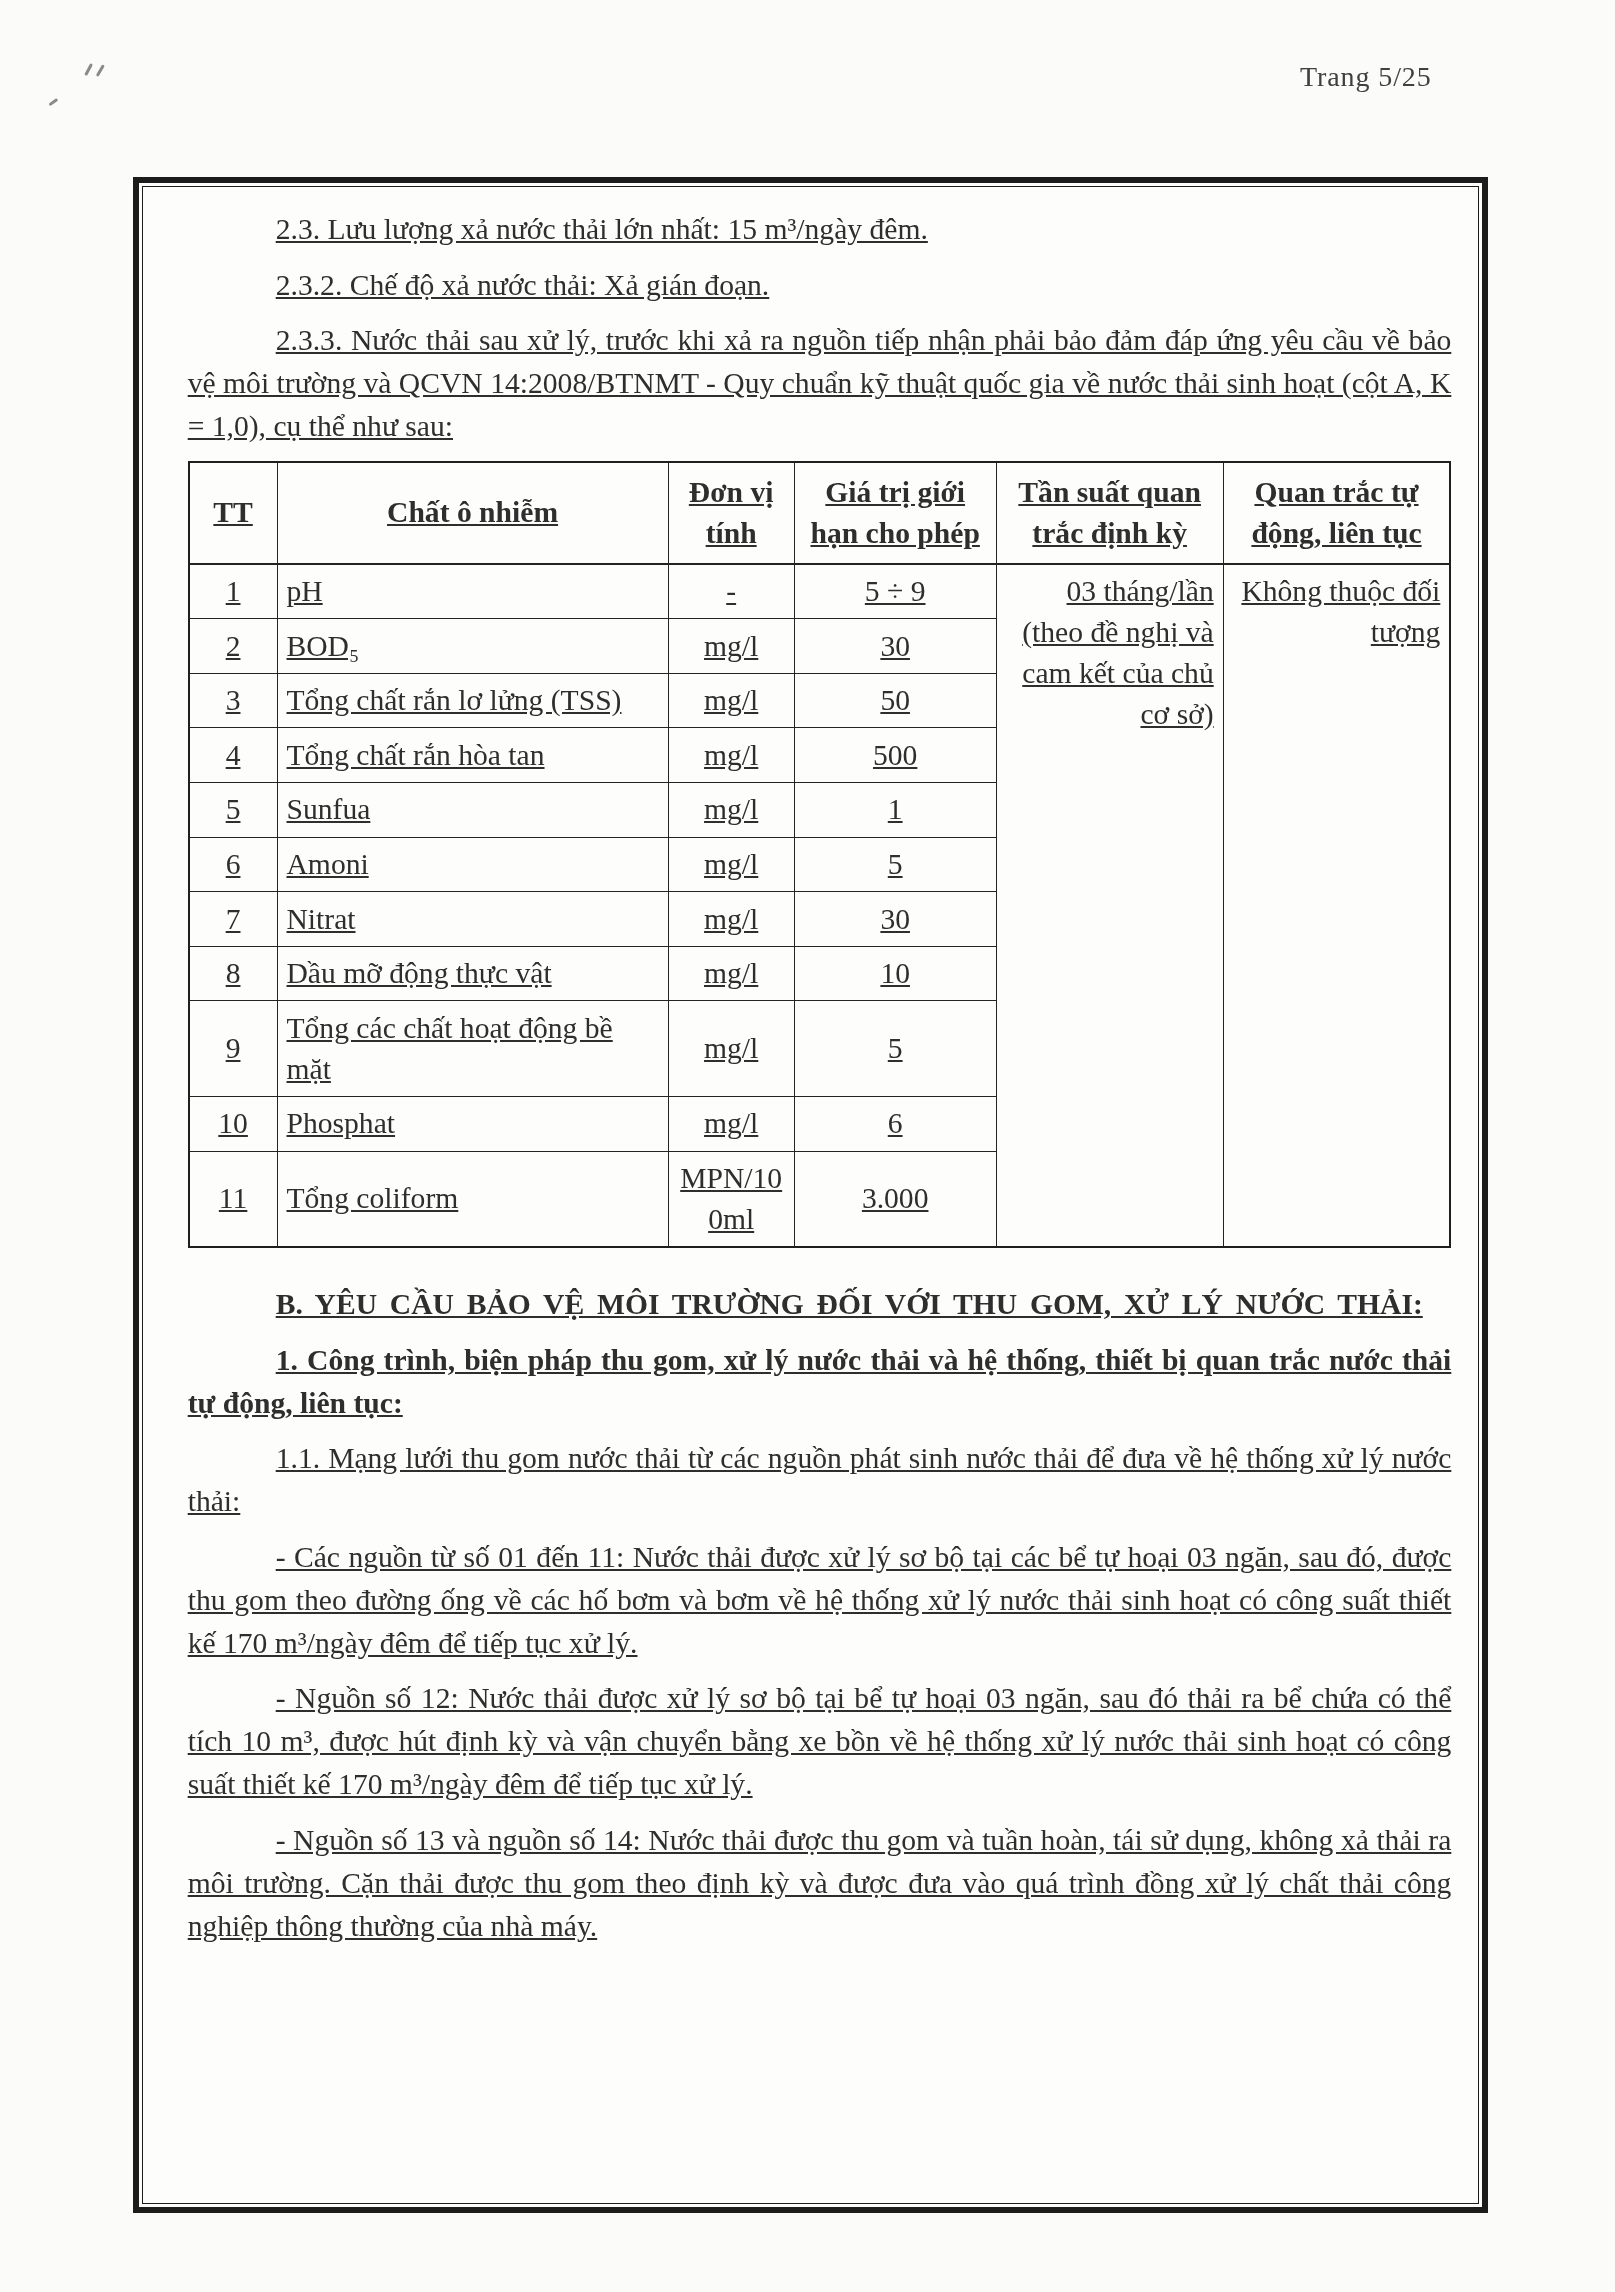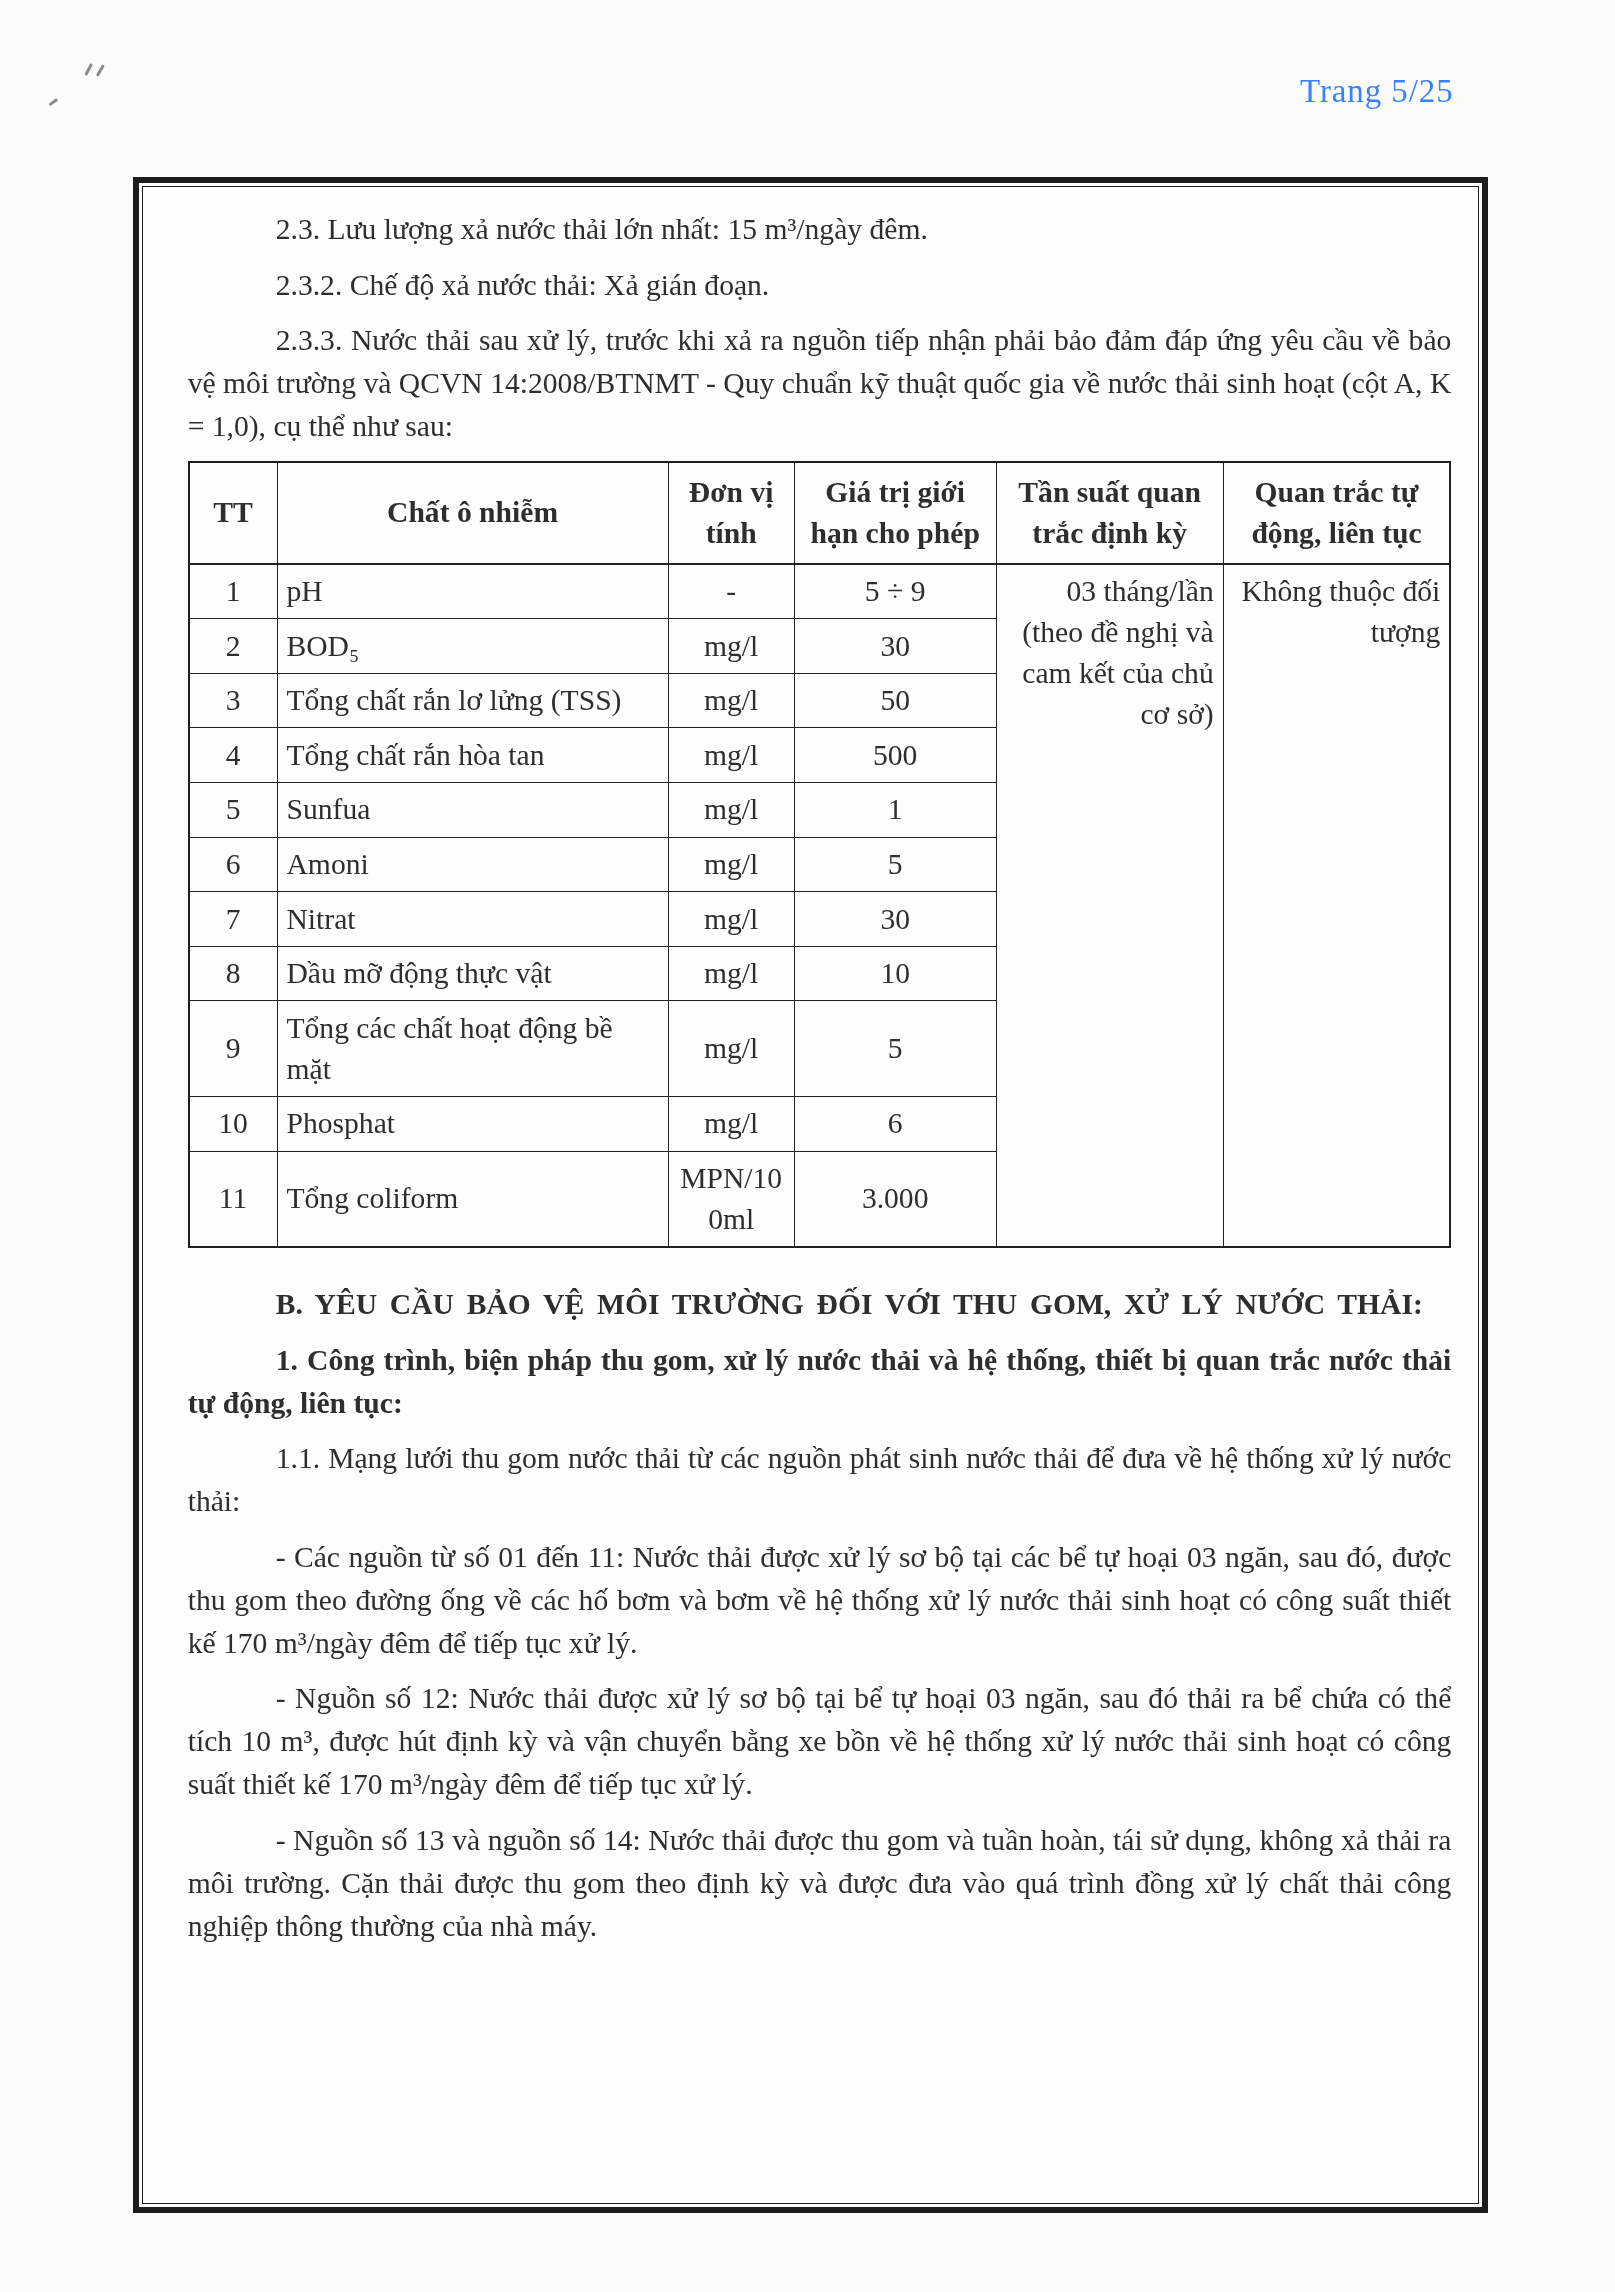--- a/index.html
+++ b/index.html
@@ -6,41 +6,42 @@
   html, body { margin: 0; padding: 0; }
   body {
     width: 1616px; height: 2293px;
     background: #fbfbfa;
     font-family: "Liberation Serif", "DejaVu Serif", serif;
     color: #2e2e2e;
     position: relative;
     -webkit-font-smoothing: antialiased;
   }
   .page-number {
-    position: absolute; top: 73px; left: 1300px;
-    font-size: 33px; color: #3b82f6; letter-spacing: 0.9px;
+    position: absolute; top: 61px; left: 1300px;
+    font-size: 28px; color: #404040; letter-spacing: 0.9px;
   }
   .pen-mark { position: absolute; background: #8a8a8a; border-radius: 1.8px; }
   .pen-mark.m1a { left: 87px;  top: 63px;  width: 2.7px; height: 13.4px; transform: rotate(28deg); }
   .pen-mark.m1b { left: 99px; top: 64px;  width: 2.7px; height: 12.5px; transform: rotate(30deg); }
   .pen-mark.m2  { left: 52px;  top: 97px; width: 2.7px; height: 9.9px; transform: rotate(55deg); }
 
   .frame-outer {
     position: absolute; left: 133px; top: 177px;
     width: 1343px; height: 2024px;
     border: 6.3px solid #1c1c1c;
     background: #fdfdfc;
     box-sizing: content-box;
   }
   .frame-inner {
     position: absolute; left: 2.7px; top: 2.7px; right: 2.7px; bottom: 2.7px;
     border: 1.8px solid #1c1c1c;
     padding: 21.5px 27px 0 45px;
     box-sizing: border-box;
     overflow: hidden;
+    text-decoration: underline;
   }
 
   p {
     margin: 0 0 12.5px 0;
     font-size: 29.6px; line-height: 43px;
     text-align: justify;
     text-indent: 88px;
   }
   .heading-b {
     font-weight: bold;

